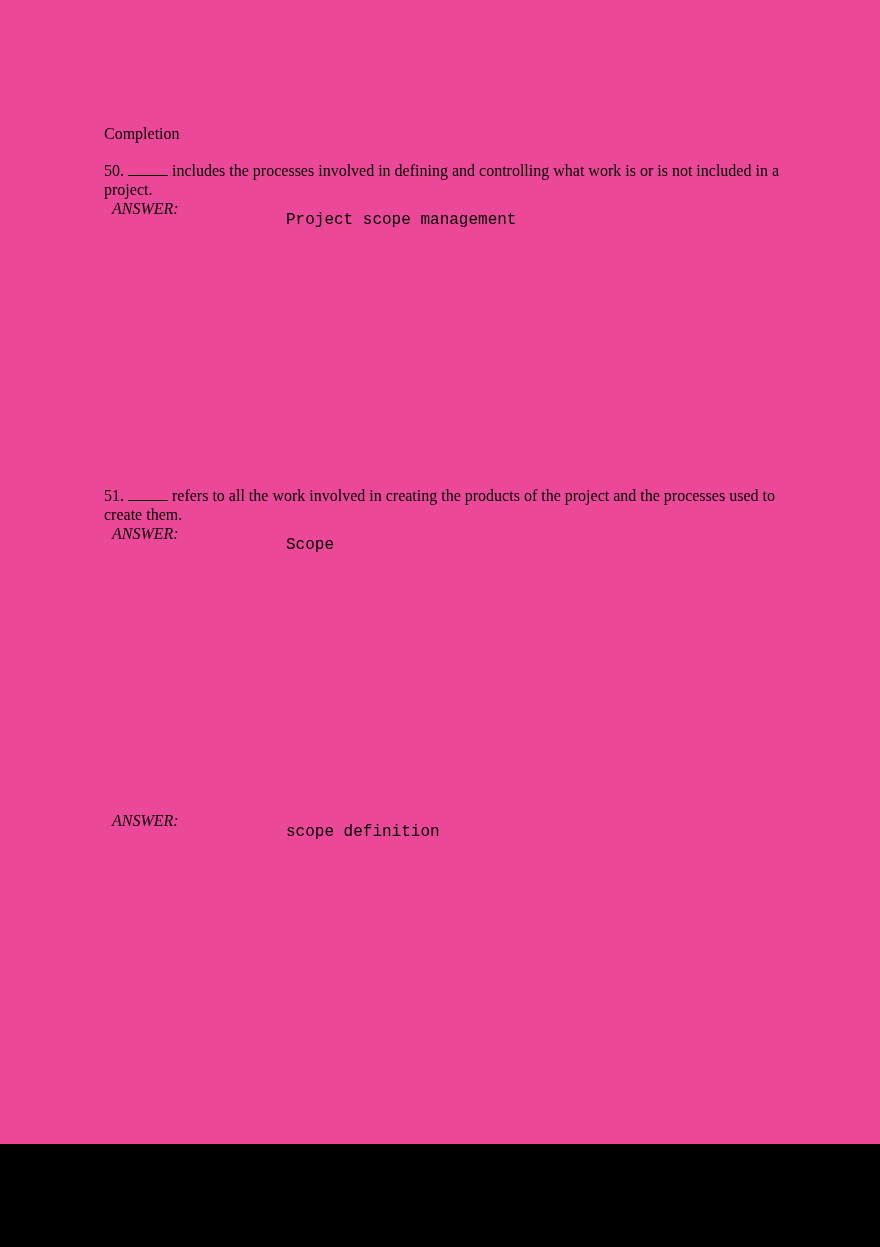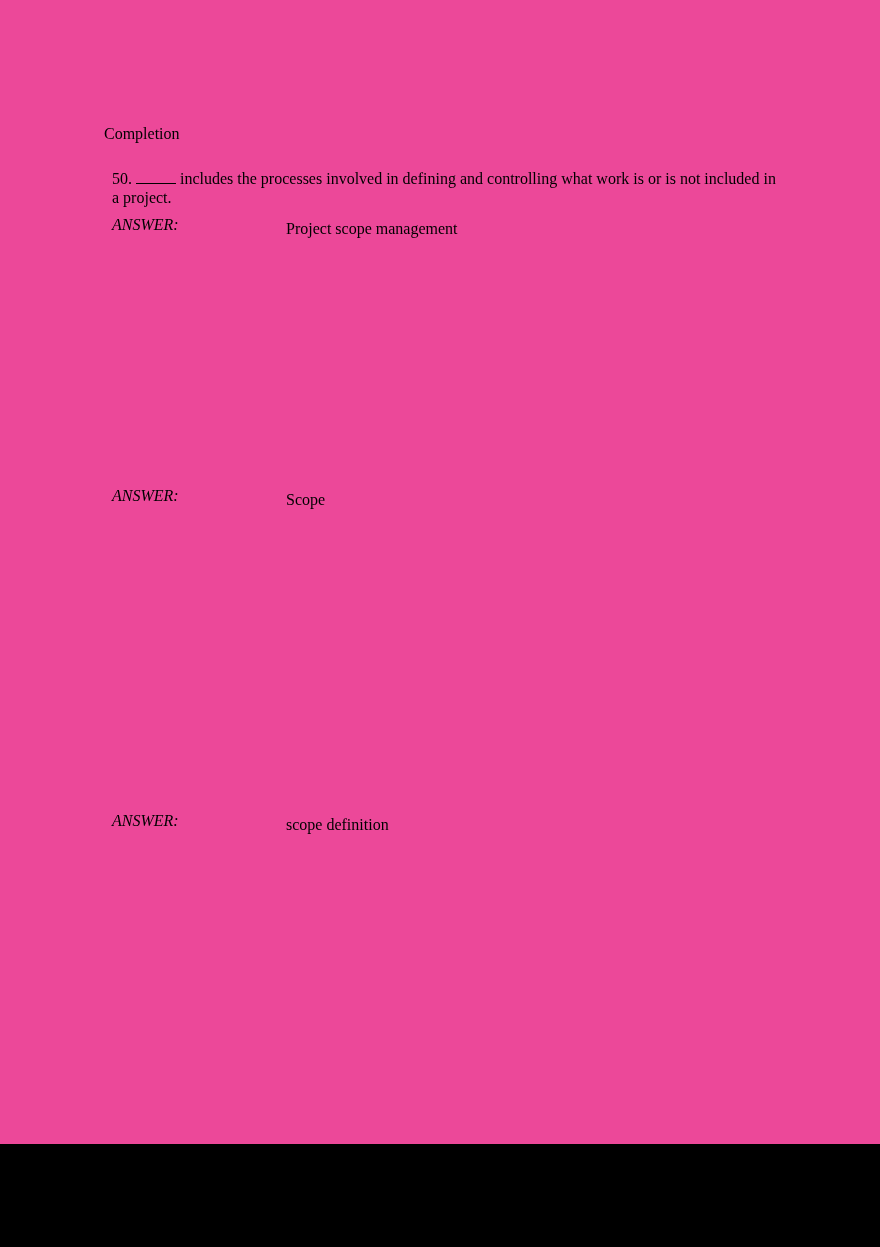--- a/index.html
+++ b/index.html
@@ -1,41 +1,42 @@
 <!DOCTYPE html>
 <html><head>
   <meta charset="utf-8">
   <style>
     html, body { margin: 0; padding: 0; }
     body { width: 880px; height: 1247px; background: #000; position: relative; overflow: hidden;
       font-family: "Liberation Serif", "DejaVu Serif", serif; color: #000; }
     .page { position: absolute; left: 0; top: 0; width: 880px; height: 1144px; background: #ec4899; }
     .section-title { position: absolute; left: 104px; top: 124px; font-size: 16px; line-height: 19px; }
     .question { position: absolute; left: 104px; width: 680px; font-size: 16px; line-height: 19px; }
-    .q-text { margin: 8px; }
+    .q-text { margin: 0; }
     .answer-row { position: relative; height: 19px; }
     .answer-label { position: absolute; left: 8px; top: 0; font-style: italic; }
-    .answer-value { position: absolute; left: 182px; top: 4px; }
+    .answer-value { position: absolute; left: 182px; top: 12px; font-family: Liberation Mono, monospace; }
     .blank { display: inline-block; width: 40px; border-bottom: 1px solid #000; height: 13px; vertical-align: baseline; }
   </style>
 </head>
 <body>
 
 <div class="page">
   <div class="section-title">Completion</div>
 
   <div class="question" style="top:161px;">
     <p class="q-text"><span>50.</span> <span></span><span class="blank"></span><span> includes the processes involved in defining and controlling what work is or is not included in a project.</span></p>
     <div class="answer-row">
       <span class="answer-label">ANSWER:</span>
       <span class="answer-value">Project scope management</span>
     </div>
   </div>
 
   <div class="question" style="top:486px;">
+    <p class="q-text"><span>51.</span> <span></span><span class="blank"></span><span> refers to all the work involved in creating the products of the project and the processes used to create them.</span></p>
     <div class="answer-row">
       <span class="answer-label">ANSWER:</span>
       <span class="answer-value">Scope</span>
     </div>
   </div>
 
   <div class="question" style="top:811px;">
     <div class="answer-row">
       <span class="answer-label">ANSWER:</span>
       <span class="answer-value">scope definition</span>

